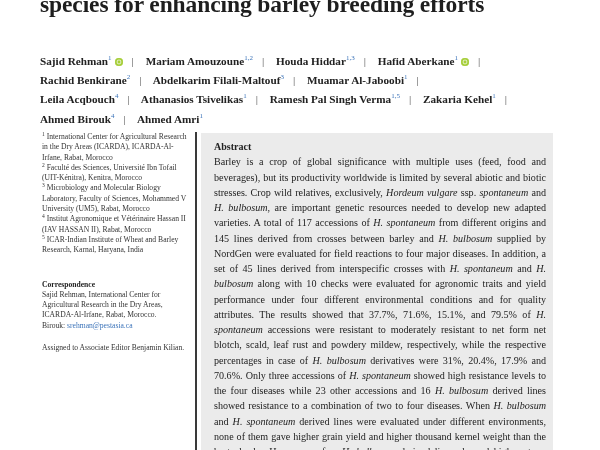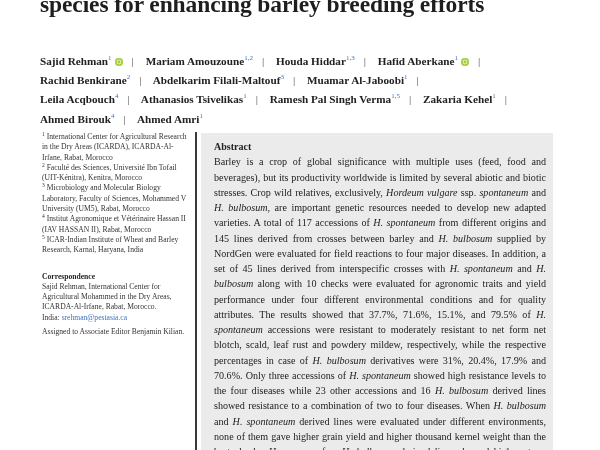--- a/index.html
+++ b/index.html
@@ -25,21 +25,21 @@
     box-shadow: inset 0 0 0 1.6px #a6ce39, inset 0 0 0 2.6px #dfeebd;
   }
   .sep { color:#555; font-weight:normal; margin:0 9px; }
 
   .left-col {
     position:absolute; left:42px; top:132px; width:150px;
     font-size:7.6px; line-height:10.3px; color:#333;
   }
   .aff { margin:0 0 3px 0; }
   .aff sup { font-size:5.5px; vertical-align:3px; line-height:0; }
-  .section-h { font-weight:bold; margin-top:16px; color:#222; }
+  .section-h { font-weight:bold; margin-top:24px; color:#222; }
   .email-link { color:#3b73b9; }
   .left-col p { margin:0; }
 
   .divider {
     position:absolute; left:195px; top:132px; width:1.5px; height:330px; background:#3a3a3a;
   }
   .abstract-box {
     position:absolute; left:201px; top:133px; width:352px; height:330px;
     background:#ebebeb;
   }
@@ -62,25 +62,25 @@
   <div id="affs">
       <p class="aff"><sup>1</sup> International Center for Agricultural Research in the Dry Areas (ICARDA), ICARDA-Al-Irfane, Rabat, Morocco</p>
       <p class="aff"><sup>2</sup> Faculté des Sciences, Université Ibn Tofail (UIT-Kénitra), Kenitra, Morocco</p>
       <p class="aff"><sup>3</sup> Microbiology and Molecular Biology Laboratory, Faculty of Sciences, Mohammed V University (UM5), Rabat, Morocco</p>
       <p class="aff"><sup>4</sup> Institut Agronomique et Vétérinaire Hassan II (IAV HASSAN II), Rabat, Morocco</p>
       <p class="aff"><sup>5</sup> ICAR-Indian Institute of Wheat and Barley Research, Karnal, Haryana, India</p>
     </div>
 
   <div class="section-h">Correspondence</div>
   <p>
-    <span>Sajid Rehman, International Center for Agricultural Mohammed in the Dry Areas, ICARDA-Al-Irfane, Rabat, Morocco.</span>
-    <br><span>India: </span><a class="email-link">srehman@pestasia.ca</a>
+    <span>Sajid Rehman, International Center for Agricultural Research in the Dry Areas, ICARDA-Al-Irfane, Rabat, Morocco.</span>
+    <br><span>Birouk: </span><a class="email-link">srehman@pestasia.ca</a>
   </p>
 
-  <p style="margin-top:4px">Assigned to Associate Editor Benjamin Kilian.</p>
+  <p style="margin-top:12px">Assigned to Associate Editor Benjamin Kilian.</p>
 
 </div>
 
 <div class="divider"></div>
 
 <div class="abstract-box">
   <div class="abstract-inner">
     <div class="abstract-h">Abstract</div>
     <p class="abstract-text" id="abstract-text">Barley is a crop of global significance with multiple uses (feed, food and beverages), but its productivity worldwide is limited by several abiotic and biotic stresses. Crop wild relatives, exclusively, <i>Hordeum vulgare</i> ssp. <i>spontaneum</i> and <i>H. bulbosum</i>, are important genetic resources needed to develop new adapted varieties. A total of 117 accessions of <i>H. spontaneum</i> from different origins and 145 lines derived from crosses between barley and <i>H. bulbosum</i> supplied by NordGen were evaluated for field reactions to four major diseases. In addition, a set of 45 lines derived from interspecific crosses with <i>H. spontaneum</i> and <i>H. bulbosum</i> along with 10 checks were evaluated for agronomic traits and yield performance under four different environmental conditions and for quality attributes. The results showed that 37.7%, 71.6%, 15.1%, and 79.5% of <i>H. spontaneum</i> accessions were resistant to moderately resistant to net form net blotch, scald, leaf rust and powdery mildew, respectively, while the respective percentages in case of <i>H. bulbosum</i> derivatives were 31%, 20.4%, 17.9% and 70.6%. Only three accessions of <i>H. spontaneum</i> showed high resistance levels to the four diseases while 23 other accessions and 16 <i>H. bulbosum</i> derived lines showed resistance to a combination of two to four diseases. When <i>H. bulbosum</i> and <i>H. spontaneum</i> derived lines were evaluated under different environments, none of them gave higher grain yield and higher thousand kernel weight than the best checks. However, a few <i>H. bulbosum</i> derived lines showed higher straw yield, and lines combining tall stature, and lodging resistance were identified. Pre-breeding efforts need to be</p>
   </div>

